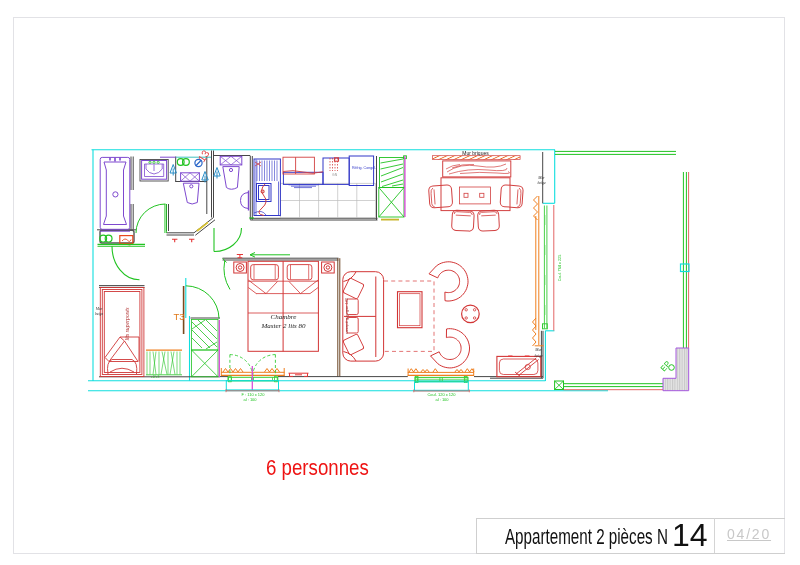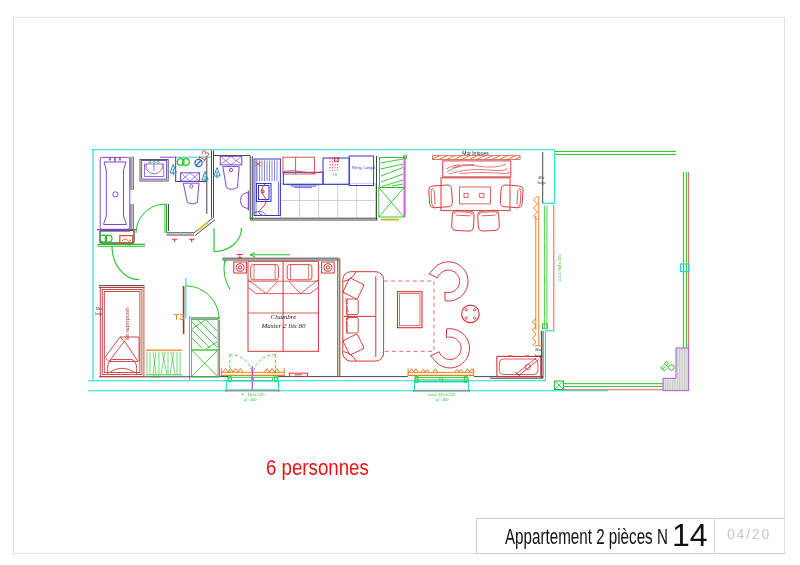--- a/index.html
+++ b/index.html
@@ -555,13 +555,13 @@
 <div class="tb" style="left:266px;top:457px;font-size:22.5px;line-height:1;color:#ee1313;transform:scaleX(0.83);transform-origin:0 0;white-space:nowrap">6 personnes</div>
 
 <div class="tb" style="left:476px;top:518px;width:308px;height:34px;border:1px solid #cfcfcf;border-right:none"></div>
 
 <div class="tb" style="left:714px;top:518px;width:0;height:35px;border-left:1px solid #d4d4d4"></div>
 
 <div class="tb" style="left:505px;top:526px;font-size:22px;line-height:1;color:#111;transform:scaleX(0.69);transform-origin:0 0;white-space:nowrap">Appartement 2 pièces N</div>
 
 <div class="tb" style="left:672px;top:519px;font-size:32px;line-height:1;color:#111;">14</div>
 
-<div class="tb" style="left:727px;top:527px;font-size:14px;line-height:1;color:#c8c8c8;letter-spacing:1.8px;">04/20</div>
+<div class="tb" style="left:727px;top:527px;font-size:14px;line-height:1;color:#c8c8c8;letter-spacing:1.8px;text-decoration:underline;">04/20</div>
 
 </body></html>

